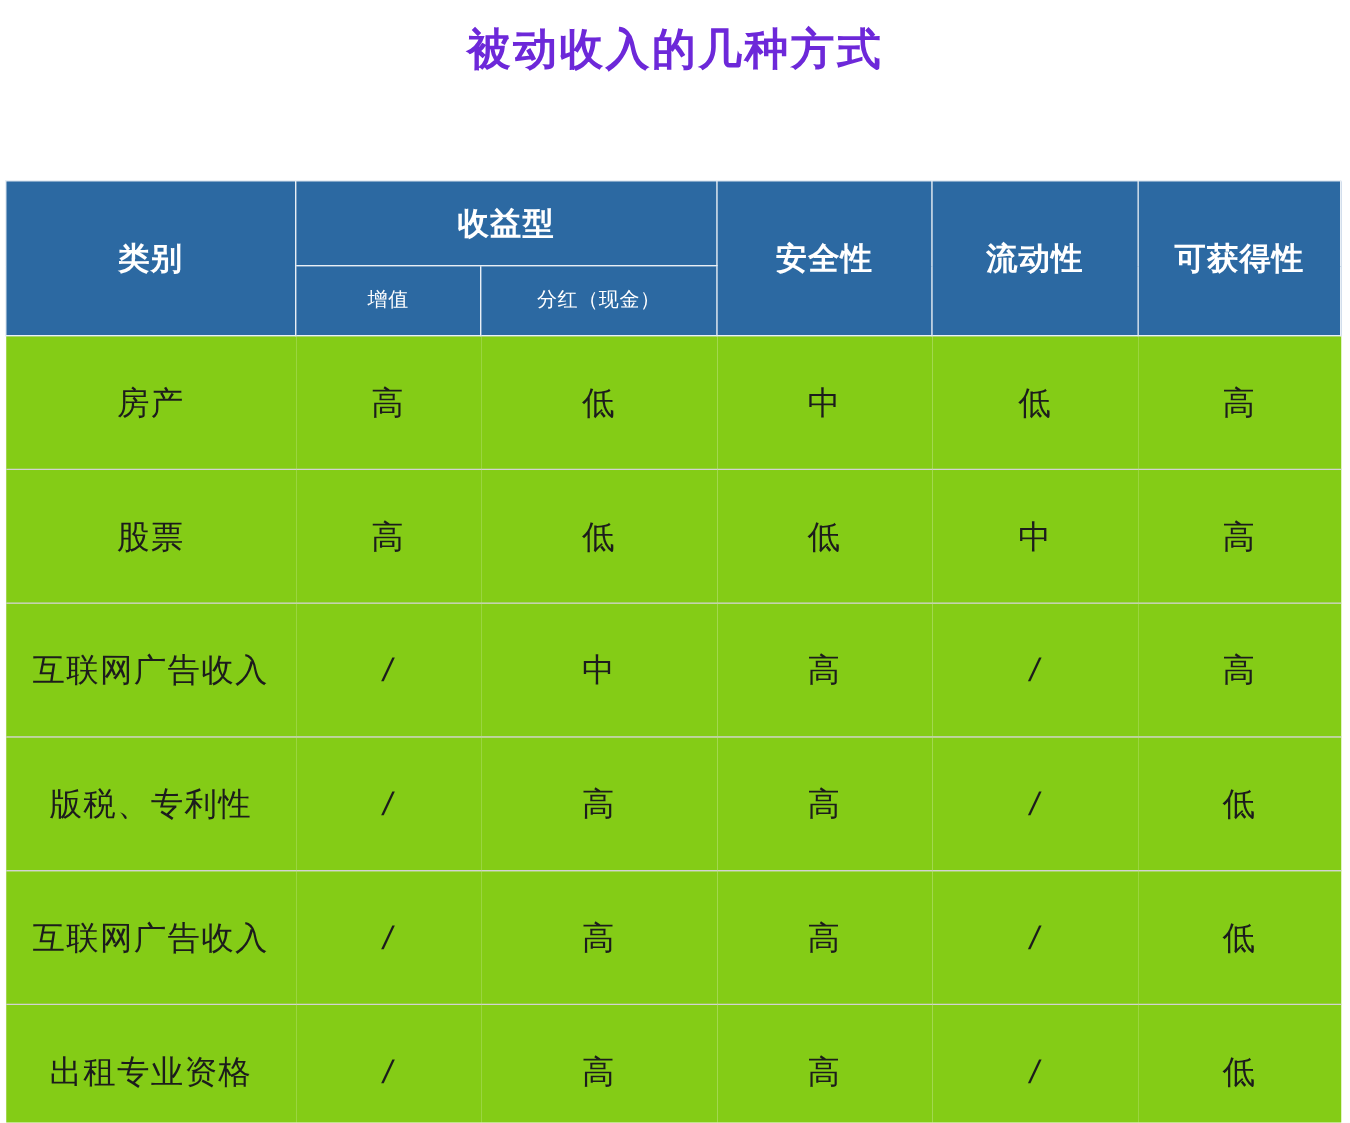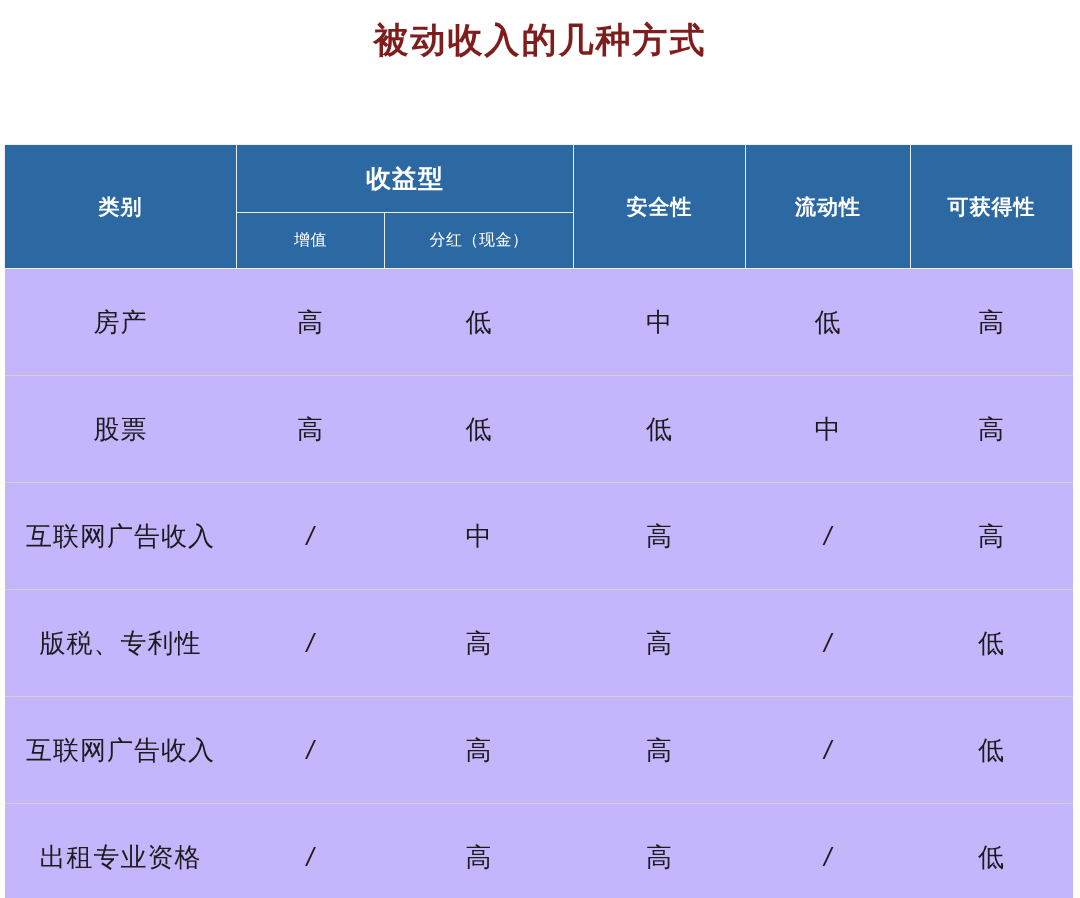--- a/index.html
+++ b/index.html
@@ -26,21 +26,21 @@
   
   .title {
     position: absolute;
     top: 14px;
     left: 0;
     width: 1080px;
     text-align: center;
     font-size: 35px;
     font-weight: bold;
     letter-spacing: 2px;
-    color: #7f1d1d;
+    color: #6d28d9;
     line-height: 52px;
     white-space: nowrap;
   }
 
   
   .table-wrap {
     position: absolute;
     left: 4px;
     top: 144px;
     width: 1068px;
@@ -70,39 +70,39 @@
     vertical-align: middle;
     padding: 17px;
     margin: 0;
     font-weight: bold;
     border: 1px solid #e9eff5;
     box-sizing: border-box;
   }
 
   th.h-tall {
     height: 101px;
-    font-size: 21px;
+    font-size: 25px;
     letter-spacing: 1px;
   }
   th.h-group {
     height: 47px;
     font-size: 25px;
     letter-spacing: 1px;
   }
   th.h-sub {
     height: 54px;
     font-size: 16px;
     font-weight: normal;
     letter-spacing: 0.5px;
   }
 
   
   tbody td {
     height: 107px;
-    background: #c4b5fd;
+    background: #84cc16;
     color: #1c1c1c;
     text-align: center;
     vertical-align: middle;
     font-size: 26px;
     letter-spacing: 1px;
     border: 0;
     border-bottom: 1px solid #d2d2d2;
     padding: 0;
     box-sizing: border-box;
     white-space: nowrap;

